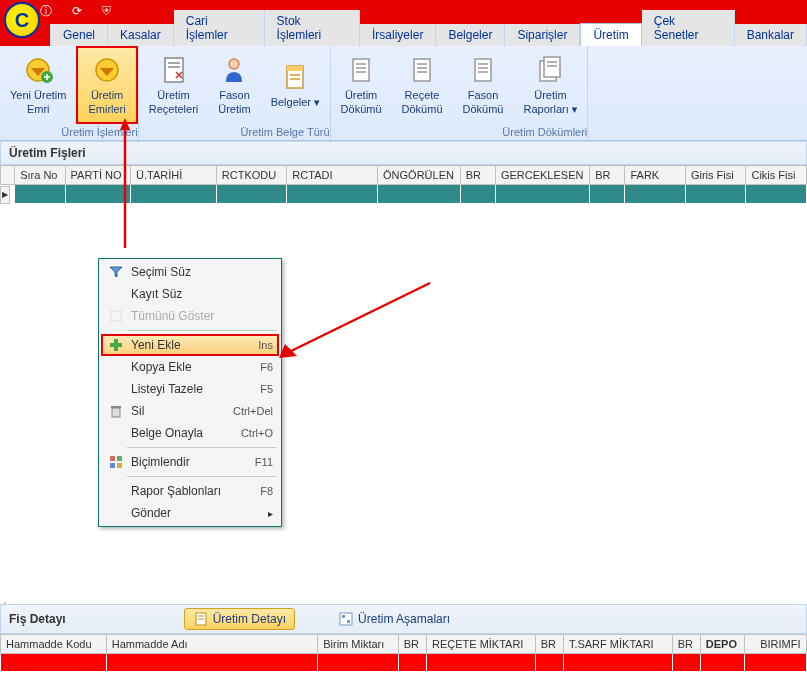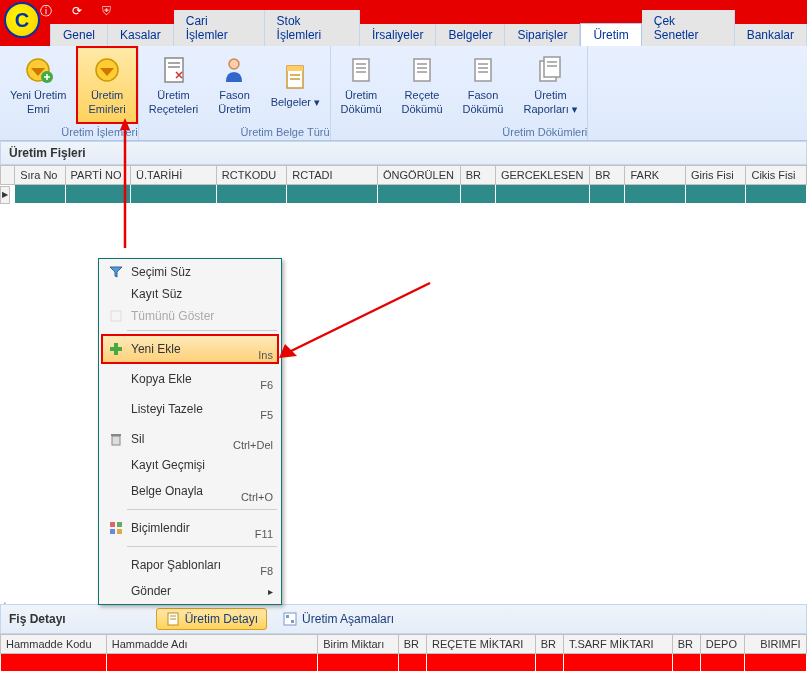--- a/index.html
+++ b/index.html
@@ -33,25 +33,25 @@
   .grid-row-red td { background: #ff0000; border-right: 1px solid #fff; height: 18px; }
 
   .row-indicator { position: absolute; left: 0; width: 10px; height: 18px; background: #f3f3f3; border: 1px solid #c0c0c0; }
   .row-indicator::after { content: '▶'; font-size: 8px; color: #333; position: absolute; top: 3px; left: 1px; }
 
   .context-menu { position: absolute; top: 258px; left: 98px; width: 184px; background: #f5f5f5; border: 1px solid #0f766e; box-shadow: 2px 2px 4px rgba(0,0,0,0.3); z-index: 100; padding: 2px; }
   .context-item { display: flex; align-items: center; padding: 3px 6px; font-size: 12px; color: #333; cursor: pointer; position: relative; }
   .context-item.disabled { color: #aaa; }
   .context-item.highlighted { background: linear-gradient(#fde9b9, #fdd17a); border: 2px solid #e60000; padding: 1px 4px; }
   .context-icon { width: 18px; height: 16px; margin-right: 6px; display: flex; align-items: center; justify-content: center; font-size: 12px; }
-  .context-shortcut { margin-left: auto; font-size: 11px; color: #555; margin-top: 12px; }
+  .context-shortcut { margin-left: auto; font-size: 11px; color: #555; }
   .context-sep { height: 1px; background: #ccc; margin: 3px 2px 3px 26px; }
   .context-submenu::after { content: '▸'; position: absolute; right: 6px; font-size: 10px; }
 
-  .detail-bar { position: absolute; bottom: 55px; left: 0; right: 0; display: flex; align-items: center; background: linear-gradient(#f0f4fa, #e5edf8); border: 1px solid #c3d6f0; padding: 3px 8px; }
+  .detail-bar { position: absolute; bottom: 55px; left: 0; right: 0; display: flex; align-items: center; background: linear-gradient(#f0f4fa, #e5edf8); border: 1px solid #c3d6f0; padding: 3px 8px; gap: 28px; }
   .detail-title { font-weight: bold; color: #333; margin-right: 90px; }
   .detail-btn { display: inline-flex; align-items: center; padding: 2px 8px; margin-right: 6px; border: 1px solid transparent; cursor: pointer; font-size: 12px; color: #1a3d7c; }
   .detail-btn.active { background: linear-gradient(#ffe9a8,#ffd25d); border: 1px solid #d4a020; border-radius: 3px; }
   .detail-btn-icon { width: 16px; height: 16px; margin-right: 4px; }
 
   .detail-grid-wrap { position: absolute; bottom: 18px; left: 0; right: 0; }
   .collapse-ind { position: absolute; bottom: 78px; left: 2px; font-size: 10px; color: #555; }
 
   
   .annot { position: absolute; pointer-events: none; z-index: 200; }
@@ -268,24 +268,20 @@
         <svg width="14" height="14" viewBox="0 0 14 14">
           <rect x="3" y="4" width="8" height="9" fill="#ddd" stroke="#888"></rect>
           <rect x="2" y="2" width="10" height="2" fill="#888"></rect>
         </svg>
       </span>
       <span>Sil</span>
       <span class="context-shortcut">Ctrl+Del</span>
     </div>
     <div class="context-item">
       <span class="context-icon"></span>
-      <span>Kayıt Geçmişi</span>
-    </div>
-    <div class="context-item">
-      <span class="context-icon"></span>
       <span>Belge Onayla</span>
       <span class="context-shortcut">Ctrl+O</span>
     </div>
     <div class="context-sep"></div>
     <div class="context-item">
       <span class="context-icon">
         <svg width="14" height="14" viewBox="0 0 14 14">
           <rect x="1" y="1" width="5" height="5" fill="#dd6666"></rect>
           <rect x="8" y="1" width="5" height="5" fill="#66aa66"></rect>
           <rect x="1" y="8" width="5" height="5" fill="#6688dd"></rect>
@@ -343,21 +339,21 @@
     <thead>
         <tr id="detailhead">
           <th style="width: 105px;">Hammadde Kodu</th>
           <th style="width: 210px;">Hammadde Adı</th>
           <th style="width: 80px;">Birim Miktarı</th>
           <th style="width: 28px;">BR</th>
           <th style="width: 108px;">REÇETE MİKTARI</th>
           <th style="width: 28px;">BR</th>
           <th style="width: 108px;">T.SARF MİKTARI</th>
           <th style="width: 28px;">BR</th>
-          <th style="width: 44px;">DEPO</th>
+          <th style="width: 44px; font-weight: bold;">DEPO</th>
           <th style="width: 52px; padding-left: 15px;">BIRIMFI</th>
         </tr>
       </thead>
     <tbody>
         <tr class="grid-row-red" id="detailrow">
           <td></td>
           <td></td>
           <td></td>
           <td></td>
           <td></td>

